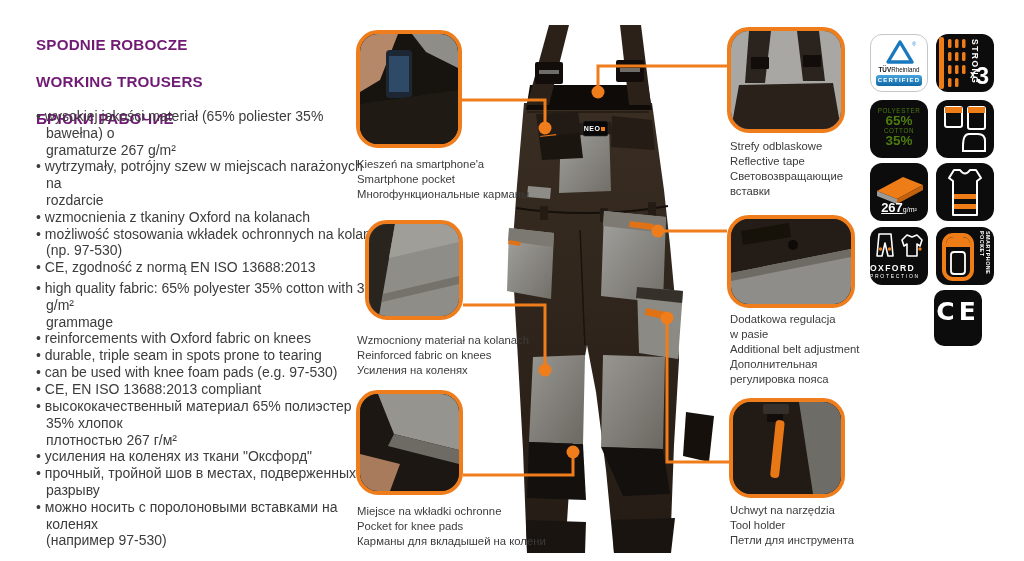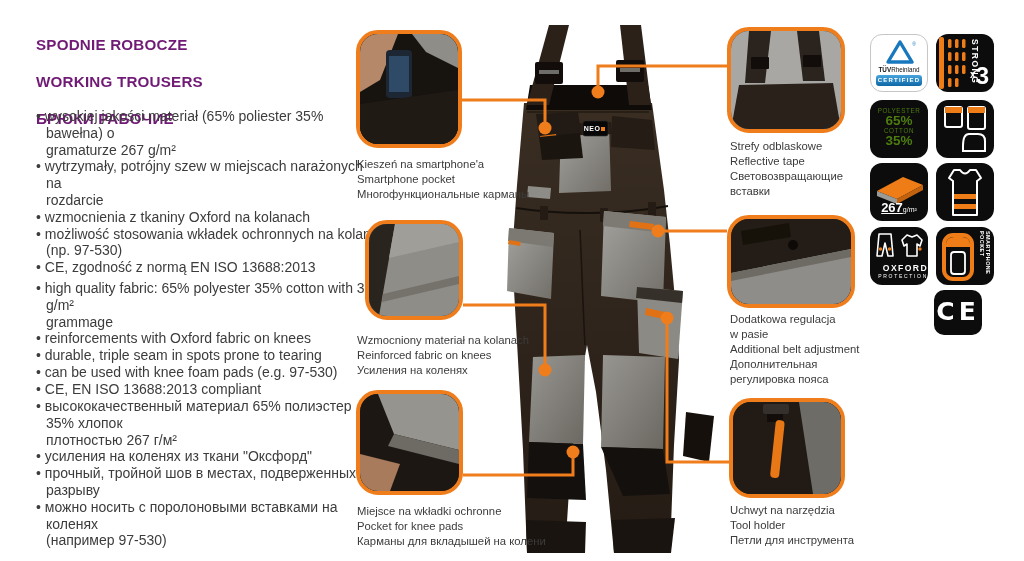--- a/index.html
+++ b/index.html
@@ -39,21 +39,21 @@
                font-size:8.5px;font-weight:bold;color:#fff;letter-spacing:1.5px;}
   .strong-x3{position:absolute;right:5px;bottom:2px;color:#fff;}
   .strong-x3 .x{font-size:10px;font-weight:bold;vertical-align:6px;}
   .strong-x3 .three{font-size:24px;font-weight:bold;}
   .comp{position:absolute;left:0;right:0;top:7px;text-align:center;color:#4d7c0f;}
   .comp .sm{font-size:6.3px;letter-spacing:.6px;}
   .comp .lg{font-size:13.5px;font-weight:bold;line-height:13px;}
   .gram-text{position:absolute;left:0;right:0;bottom:5px;text-align:center;color:#fff;}
   .gram-text .v{font-size:13px;font-weight:bold;text-decoration:underline;}
   .gram-text .u{font-size:7px;}
-  .oxford-text{position:absolute;left:0;right:0;bottom:6px;text-align:right;color:#fff;}
+  .oxford-text{position:absolute;left:0;right:0;bottom:6px;text-align:left;color:#fff;}
   .oxford-text .l1{font-size:8.6px;font-weight:bold;letter-spacing:1.4px;}
   .oxford-text .l2{font-size:5px;letter-spacing:1.7px;}
   .sp-text{position:absolute;right:3px;top:4px;writing-mode:vertical-rl;
            color:#fff;font-size:5.4px;font-weight:bold;letter-spacing:.5px;line-height:6px;}
   .ce-text{position:absolute;left:0;right:0;top:9px;text-align:center;color:#fff;
            font-family:"DejaVu Sans",sans-serif;font-size:25px;font-weight:bold;
            letter-spacing:4px;}
 </style>
 </head>
 <body>
@@ -340,15 +340,15 @@
 
 <div class="abs badge" style="left:936px;top:227px">
   <svg class="abs" style="left:2px;top:2px" width="42" height="54" viewBox="0 0 42 54">
     <rect x="6" y="6" width="28" height="44" rx="9" fill="none" stroke="#ee7d17" stroke-width="4"></rect>
     <path d="M8,16 q0,-8 8,-8 h8 q8,0 8,8 v2 h-24 Z" fill="#ee7d17"></path>
     <rect x="13" y="23" width="14" height="22" rx="3" fill="none" stroke="#fff" stroke-width="1.8"></rect>
   </svg>
   <div class="sp-text"><span>SMARTPHONE</span> <span>POCKET</span></div>
 </div>
 
-<div class="abs badge" style="left:934px;top:290px;width:48px;height:45px;border-radius:10px">
+<div class="abs badge" style="left:934px;top:290px;width:48px;height:56px;border-radius:10px">
   <div class="ce-text" style="top:7px">CE</div>
 </div>
 
 </body></html>

